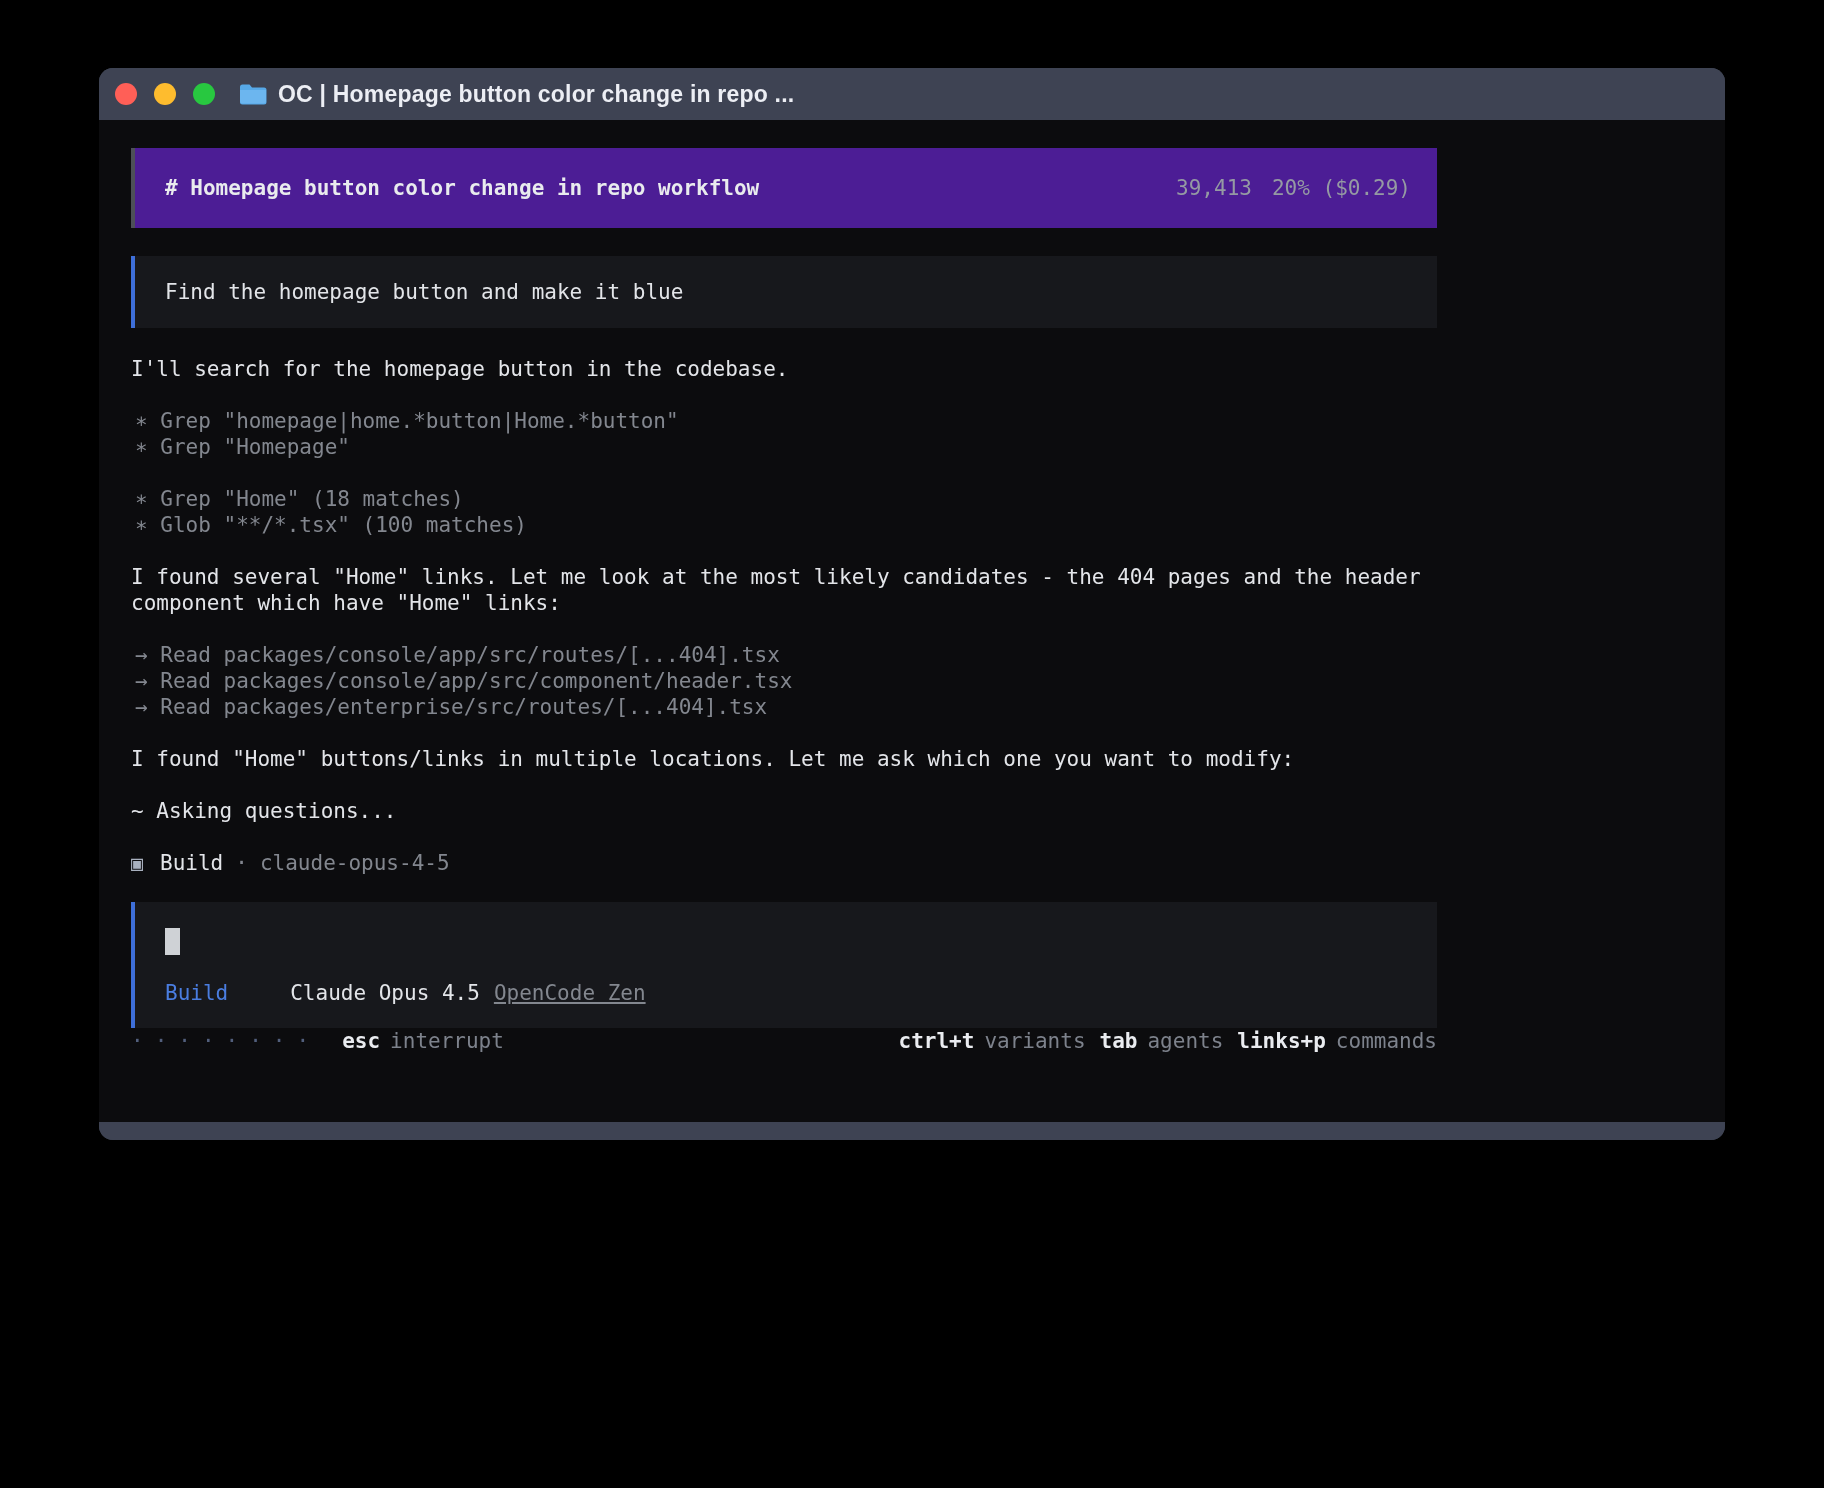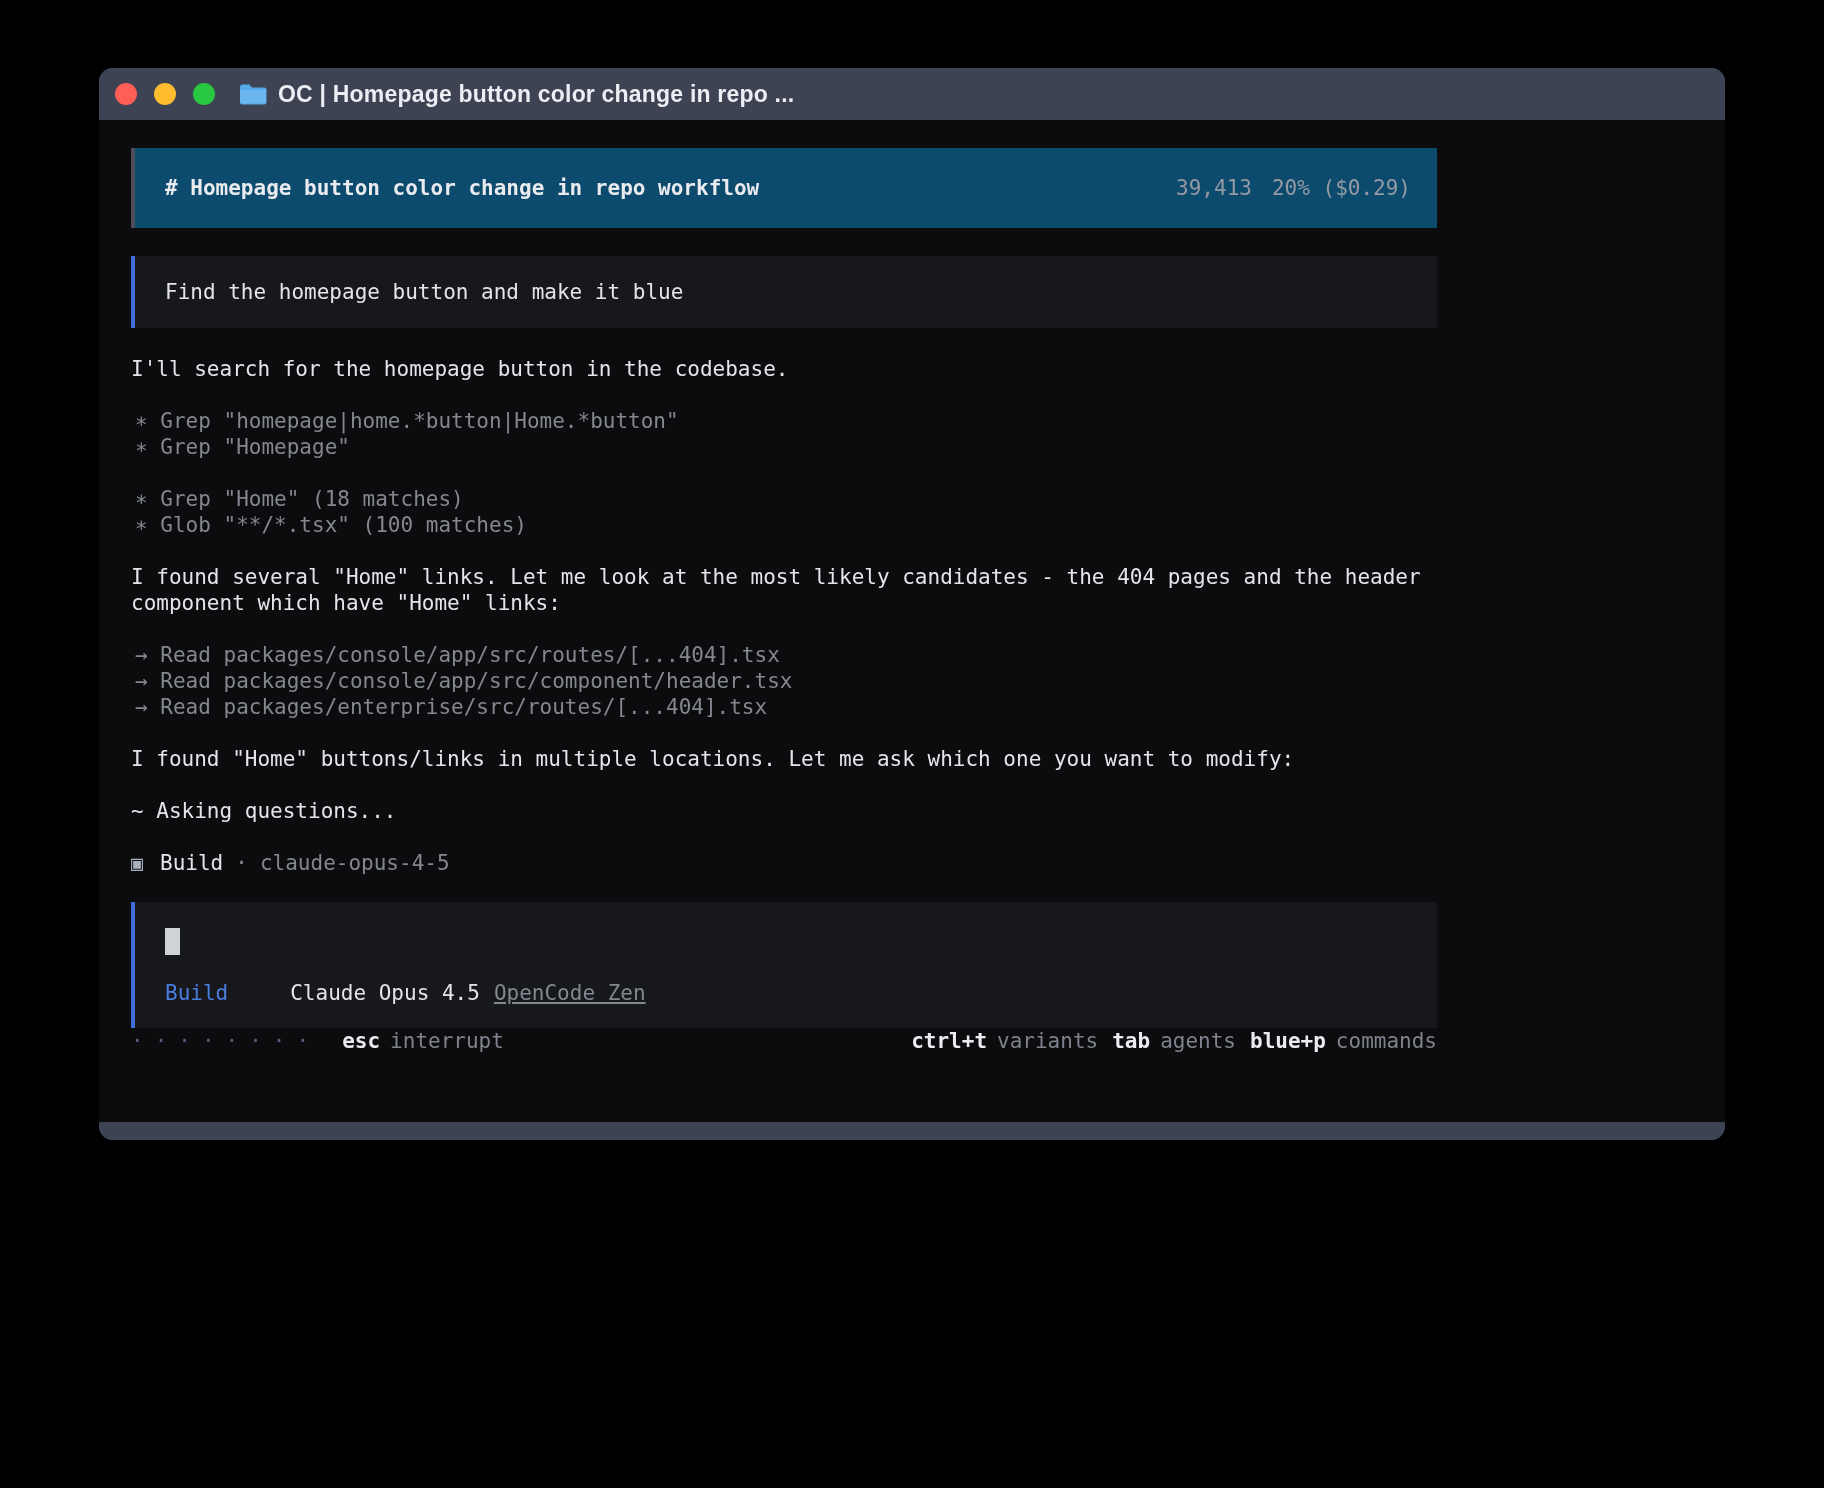--- a/index.html
+++ b/index.html
@@ -32,21 +32,21 @@
   .term-body {
     flex:1 1 auto; background:#0c0c0e; padding:28px 0 0 32px;
     font-family:"DejaVu Sans Mono","Liberation Mono",monospace;
     font-size:21px; line-height:26px; color:#e3e5e9;
     display:flex; flex-direction:column; overflow:hidden;
   }
   .content { width:1306px; }
   .panel { box-sizing:border-box; border-left:4px solid transparent; }
 
   .header-panel {
-    background:#0c4a6e; border-left-color:#4d5058; height:80px;
+    background:#4c1d95; border-left-color:#4d5058; height:80px;
     display:flex; align-items:center; justify-content:space-between;
     padding:0 26px 0 30px;
   }
   .header-title { font-weight:700; color:#e9ebee; }
   .header-right { display:flex; gap:20px; color:#959aa3; font-weight:400; }
 
   .user-panel {
     background:#17181c; border-left-color:#3e6fd9; min-height:72px;
     display:flex; align-items:center; padding:12px 30px; margin-top:28px;
   }
@@ -168,21 +168,21 @@
           <div class="status-right">
             <span class="shortcut">
               <span class="key">ctrl+t</span>
               <span class="hint">variants</span>
             </span>
             <span class="shortcut">
               <span class="key">tab</span>
               <span class="hint">agents</span>
             </span>
             <span class="shortcut">
-              <span class="key">blue+p</span>
+              <span class="key">links+p</span>
               <span class="hint">commands</span>
             </span>
           </div>
         </div>
 
       </div>
     </div>
 
     <div class="window-footer"></div>
   </div>

